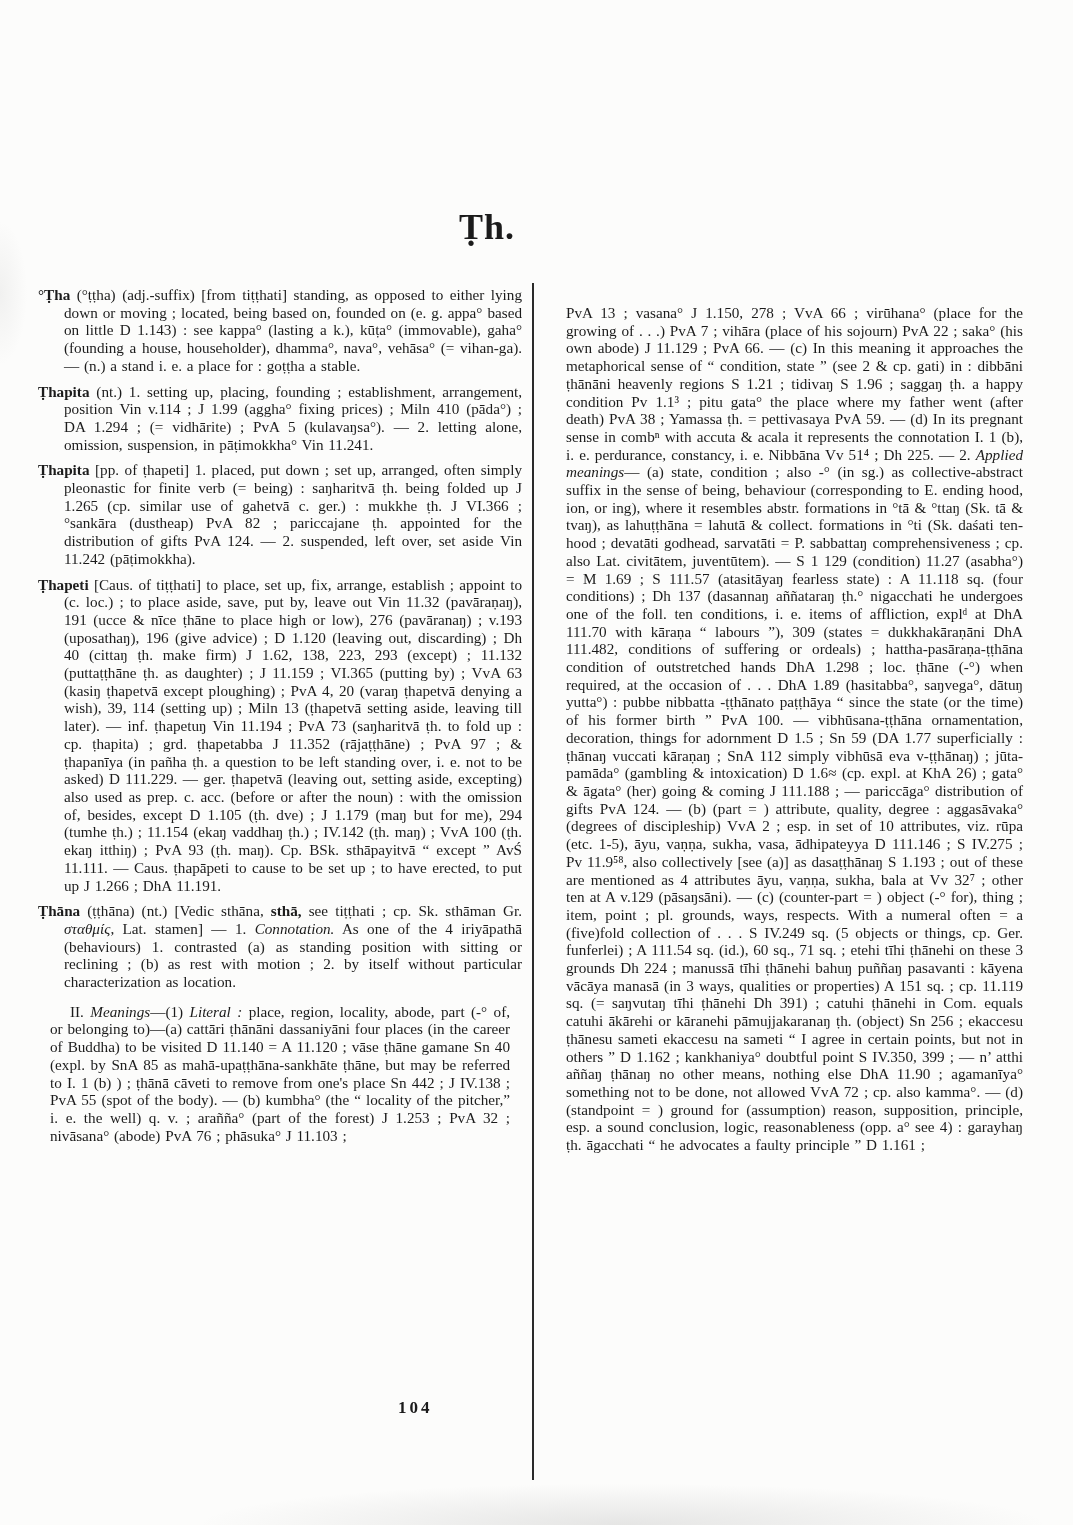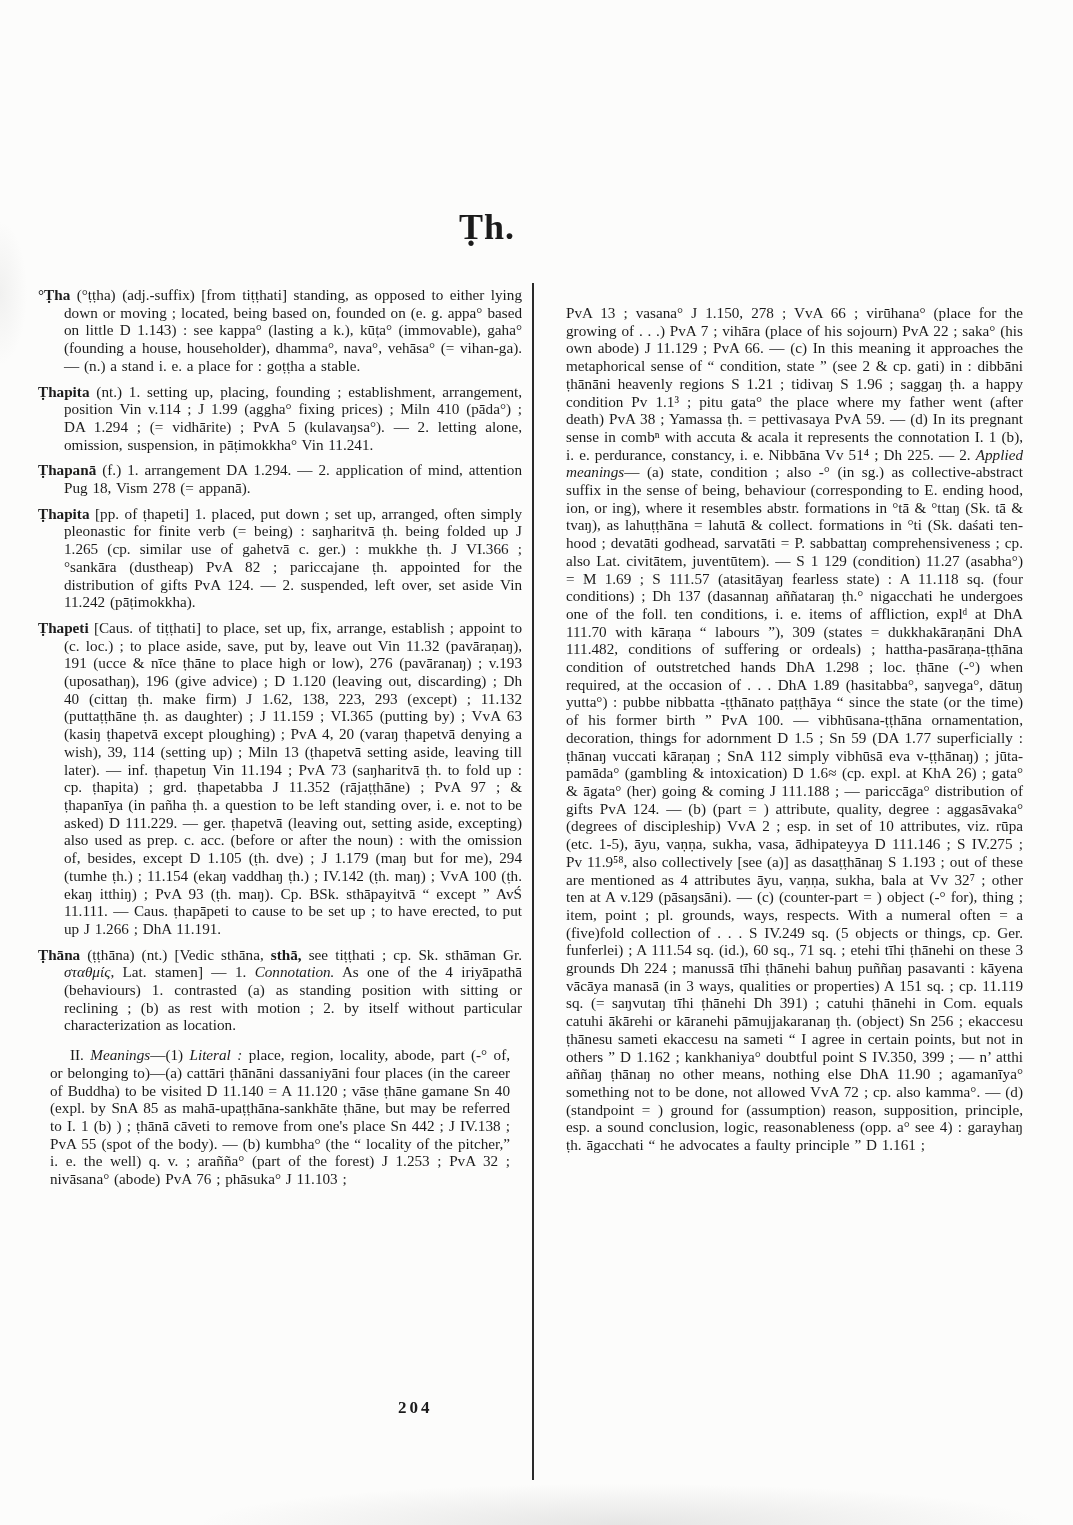--- a/index.html
+++ b/index.html
@@ -53,28 +53,27 @@
 </style>
 </head>
 <body>
 
 <div class="page" style="--paper: #fcfcfb; --ink: #1b1b1b;">
   <div class="page-title">Ṭh.</div>
 
   <div class="column column-left" id="col-left">
       <p class="entry"><b class="head">°Ṭha</b> <span>(°ṭṭha) (adj.-suffix) [from tiṭṭhati] standing, as opposed to either lying down or moving ; located, being based on, founded on (e. g. appa° based on little D 1.143) : see kappa° (lasting a k.), kūṭa° (immovable), gaha° (founding a house, householder), dhamma°, nava°, vehāsa° (= vihan-ga). — (n.) a stand i. e. a place for : goṭṭha a stable.</span></p>
       <p class="entry"><b class="head">Ṭhapita</b> <span>(nt.) 1. setting up, placing, founding ; establishment, arrangement, position Vin v.114 ; J 1.99 (aggha° fixing prices) ; Miln 410 (pāda°) ; DA 1.294 ; (= vidhārite) ; PvA 5 (kulavaŋsa°). — 2. letting alone, omission, suspension, in pāṭimokkha° Vin 11.241.</span></p>
-      <p class="entry"><b class="head">Ṭhapanā</b> <span>(f.) 1. arrangement DA 1.294. — 2. application of mind, attention Pug 18, Vism 278 (= appanā).</span></p>
       <p class="entry"><b class="head">Ṭhapita</b> <span>[pp. of ṭhapeti] 1. placed, put down ; set up, arranged, often simply pleonastic for finite verb (= being) : saŋharitvā ṭh. being folded up J 1.265 (cp. similar use of gahetvā c. ger.) : mukkhe ṭh. J VI.366 ; °sankāra (dustheap) PvA 82 ; pariccajane ṭh. appointed for the distribution of gifts PvA 124. — 2. suspended, left over, set aside Vin 11.242 (pāṭimokkha).</span></p>
       <p class="entry"><b class="head">Ṭhapeti</b> <span>[Caus. of tiṭṭhati] to place, set up, fix, arrange, establish ; appoint to (c. loc.) ; to place aside, save, put by, leave out Vin 11.32 (pavāraṇaŋ), 191 (ucce &amp; nīce ṭhāne to place high or low), 276 (pavāranaŋ) ; v.193 (uposathaŋ), 196 (give advice) ; D 1.120 (leaving out, discarding) ; Dh 40 (cittaŋ ṭh. make firm) J 1.62, 138, 223, 293 (except) ; 11.132 (puttaṭṭhāne ṭh. as daughter) ; J 11.159 ; VI.365 (putting by) ; VvA 63 (kasiŋ ṭhapetvā except ploughing) ; PvA 4, 20 (varaŋ ṭhapetvā denying a wish), 39, 114 (setting up) ; Miln 13 (ṭhapetvā setting aside, leaving till later). — inf. ṭhapetuŋ Vin 11.194 ; PvA 73 (saŋharitvā ṭh. to fold up : cp. ṭhapita) ; grd. ṭhapetabba J 11.352 (rājaṭṭhāne) ; PvA 97 ; &amp; ṭhapanīya (in pañha ṭh. a question to be left standing over, i. e. not to be asked) D 111.229. — ger. ṭhapetvā (leaving out, setting aside, excepting) also used as prep. c. acc. (before or after the noun) : with the omission of, besides, except D 1.105 (ṭh. dve) ; J 1.179 (maŋ but for me), 294 (tumhe ṭh.) ; 11.154 (ekaŋ vaddhaŋ ṭh.) ; IV.142 (ṭh. maŋ) ; VvA 100 (ṭh. ekaŋ itthiŋ) ; PvA 93 (ṭh. maŋ). Cp. BSk. sthāpayitvā “ except ” AvŚ 11.111. — Caus. ṭhapāpeti to cause to be set up ; to have erected, to put up J 1.266 ; DhA 11.191.</span></p>
       <p class="entry"><b class="head">Ṭhāna</b> <span>(ṭṭhāna) (nt.) [Vedic sthāna, </span><b>sthā,</b><span> see tiṭṭhati ; cp. Sk. sthāman Gr. </span><i>σταθμίς</i><span>, Lat. stamen] — 1. </span><i>Connotation.</i><span> As one of the 4 iriyāpathā (behaviours) 1. contrasted (a) as standing position with sitting or reclining ; (b) as rest with motion ; 2. by itself without particular characterization as location.</span></p>
       <p class="para"><span>II. </span><i>Meanings</i><span>—(1) </span><i>Literal :</i><span> place, region, locality, abode, part (-° of, or belonging to)—(a) cattāri ṭhānāni dassaniyāni four places (in the career of Buddha) to be visited D 11.140 = A 11.120 ; vāse ṭhāne gamane Sn 40 (expl. by SnA 85 as mahā-upaṭṭhāna-sankhāte ṭhāne, but may be referred to I. 1 (b) ) ; ṭhānā cāveti to remove from one's place Sn 442 ; J IV.138 ; PvA 55 (spot of the body). — (b) kumbha° (the “ locality of the pitcher,” i. e. the well) q. v. ; arañña° (part of the forest) J 1.253 ; PvA 32 ; nivāsana° (abode) PvA 76 ; phāsuka° J 11.103 ;</span></p>
     </div>
   <div class="column-divider"></div>
   <div class="column column-right" id="col-right">
       <p class="cont"><span>PvA 13 ; vasana° J 1.150, 278 ; VvA 66 ; virūhana° (place for the growing of . . .) PvA 7 ; vihāra (place of his sojourn) PvA 22 ; saka° (his own abode) J 11.129 ; PvA 66. — (c) In this meaning it approaches the metaphorical sense of “ condition, state ” (see 2 &amp; cp. gati) in : dibbāni ṭhānāni heavenly regions S 1.21 ; tidivaŋ S 1.96 ; saggaŋ ṭh. a happy condition Pv 1.1³ ; pitu gata° the place where my father went (after death) PvA 38 ; Yamassa ṭh. = pettivasaya PvA 59. — (d) In its pregnant sense in combⁿ with accuta &amp; acala it represents the connotation I. 1 (b), i. e. perdurance, constancy, i. e. Nibbāna Vv 51⁴ ; Dh 225. — 2. </span><i>Applied meanings</i><span>— (a) state, condition ; also -° (in sg.) as collective-abstract suffix in the sense of being, behaviour (corresponding to E. ending hood, ion, or ing), where it resembles abstr. formations in °tā &amp; °ttaŋ (Sk. tā &amp; tvaŋ), as lahuṭṭhāna = lahutā &amp; collect. formations in °ti (Sk. daśati ten-hood ; devatāti godhead, sarvatāti = P. sabbattaŋ comprehensiveness ; cp. also Lat. civitātem, juventūtem). — S 1 129 (condition) 11.27 (asabha°) = M 1.69 ; S 111.57 (atasitāyaŋ fearless state) : A 11.118 sq. (four conditions) ; Dh 137 (dasannaŋ aññataraŋ ṭh.° nigacchati he undergoes one of the foll. ten conditions, i. e. items of affliction, explᵈ at DhA 111.70 with kāraṇa “ labours ”), 309 (states = dukkhakāraṇāni DhA 111.482, conditions of suffering or ordeals) ; hattha-pasāraṇa-ṭṭhāna condition of outstretched hands DhA 1.298 ; loc. ṭhāne (-°) when required, at the occasion of . . . DhA 1.89 (hasitabba°, saŋvega°, dātuŋ yutta°) : pubbe nibbatta -ṭṭhānato paṭṭhāya “ since the state (or the time) of his former birth ” PvA 100. — vibhūsana-ṭṭhāna ornamentation, decoration, things for adornment D 1.5 ; Sn 59 (DA 1.77 superficially : ṭhānaŋ vuccati kāraṇaŋ ; SnA 112 simply vibhūsā eva v-ṭṭhānaŋ) ; jūta-pamāda° (gambling &amp; intoxication) D 1.6≈ (cp. expl. at KhA 26) ; gata° &amp; āgata° (her) going &amp; coming J 111.188 ; — pariccāga° distribution of gifts PvA 124. — (b) (part = ) attribute, quality, degree : aggasāvaka° (degrees of discipleship) VvA 2 ; esp. in set of 10 attributes, viz. rūpa (etc. 1-5), āyu, vaṇṇa, sukha, vasa, ādhipateyya D 111.146 ; S IV.275 ; Pv 11.9⁵⁸, also collectively [see (a)] as dasaṭṭhānaŋ S 1.193 ; out of these are mentioned as 4 attributes āyu, vaṇṇa, sukha, bala at Vv 32⁷ ; other ten at A v.129 (pāsaŋsāni). — (c) (counter-part = ) object (-° for), thing ; item, point ; pl. grounds, ways, respects. With a numeral often = a (five)fold collection of . . . S IV.249 sq. (5 objects or things, cp. Ger. funferlei) ; A 111.54 sq. (id.), 60 sq., 71 sq. ; etehi tīhi ṭhānehi on these 3 grounds Dh 224 ; manussā tīhi ṭhānehi bahuŋ puññaŋ pasavanti : kāyena vācāya manasā (in 3 ways, qualities or properties) A 151 sq. ; cp. 11.119 sq. (= saŋvutaŋ tīhi ṭhānehi Dh 391) ; catuhi ṭhānehi in Com. equals catuhi ākārehi or kāranehi pāmujjakaranaŋ ṭh. (object) Sn 256 ; ekaccesu ṭhānesu sameti ekaccesu na sameti “ I agree in certain points, but not in others ” D 1.162 ; kankhaniya° doubtful point S IV.350, 399 ; — n’ atthi aññaŋ ṭhānaŋ no other means, nothing else DhA 11.90 ; agamanīya° something not to be done, not allowed VvA 72 ; cp. also kamma°. — (d) (standpoint = ) ground for (assumption) reason, supposition, principle, esp. a sound conclusion, logic, reasonableness (opp. a° see 4) : garayhaŋ ṭh. āgacchati “ he advocates a faulty principle ” D 1.161 ;</span></p>
     </div>
 
-  <div class="page-number">204</div>
+  <div class="page-number">104</div>
 
   <div class="scan-shade-bottom"></div>
   <div class="scan-shade-corner"></div>
 </div>
 
 </body></html>

